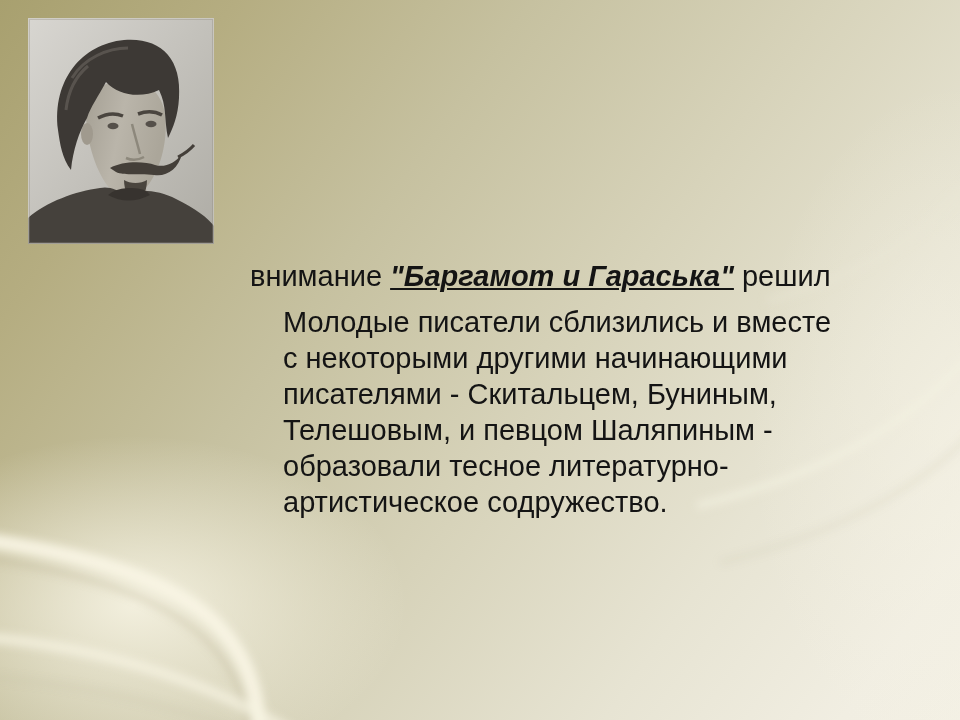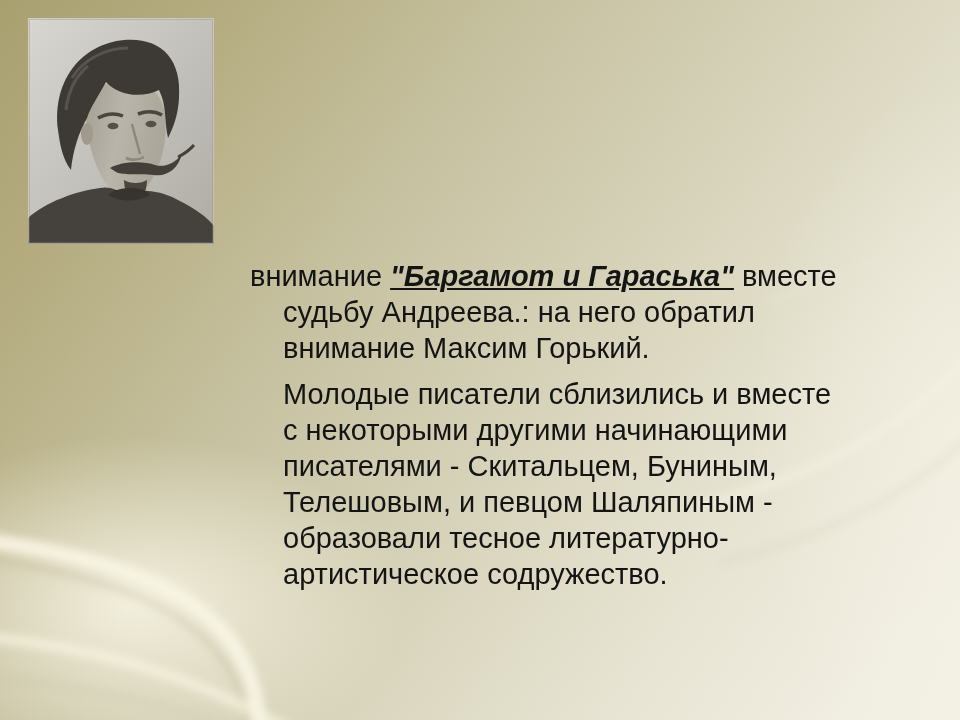--- a/index.html
+++ b/index.html
@@ -115,22 +115,21 @@
 
       <path d="M 0,226 L 0,200 C 18,184 48,173 72,170 C 81,168 90,172 97,177 C 108,170 131,172 148,181 C 167,190 180,200 186,208 L 186,226 Z" fill="#45413c"></path>
       <path d="M 80,177 Q 100,188 122,177 Q 117,169 100,170 Q 86,171 80,177 Z" fill="#37332f"></path>
 
       <rect x="1" y="1" width="184" height="224" fill="none" stroke="#8f8a7d" stroke-width="2" opacity="0.35"></rect>
       <rect x="0.5" y="0.5" width="185" height="225" fill="none" stroke="#e4e2da" stroke-width="1" opacity="0.5"></rect>
     </svg>
   </div>
 
   <div class="text-block">
-    <p class="para p1"><span>внимание </span><span class="story-title">"Баргамот и Гараська"</span><span>  вместе</span><span class="rest">судьбу Андреева.: на него обратил
-внимание Максим Горький.</span></p>
+    <p class="para p1"><span>внимание </span><span class="story-title">"Баргамот и Гараська"</span><span>  решил</span></p>
     <p class="para p2">Молодые писатели сблизились и вместе
 с некоторыми другими начинающими
 писателями - Скитальцем, Буниным,
 Телешовым, и певцом Шаляпиным -
 образовали тесное литературно-
 артистическое содружество.</p>
   </div>
 
 </div>
 

